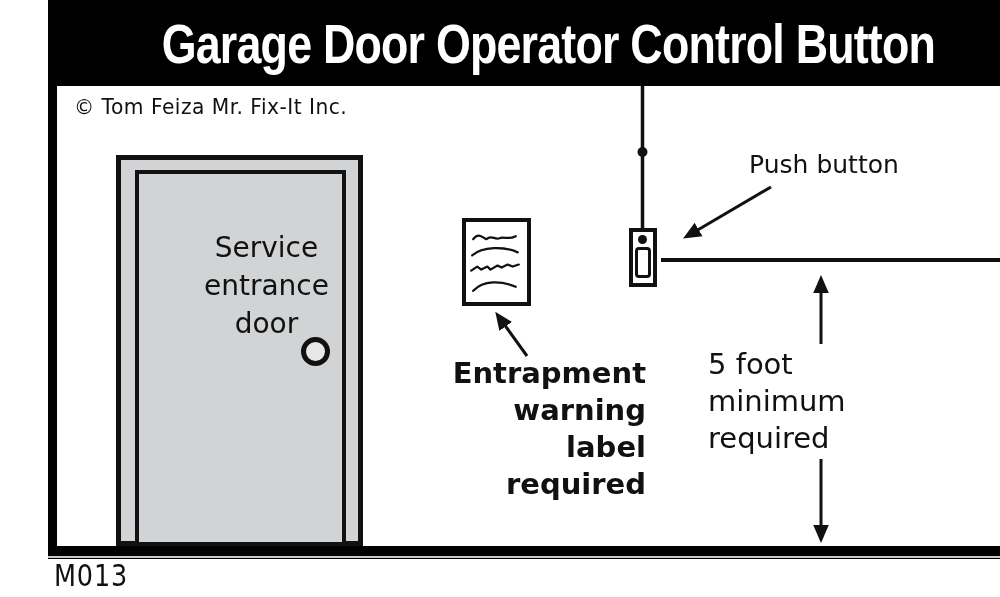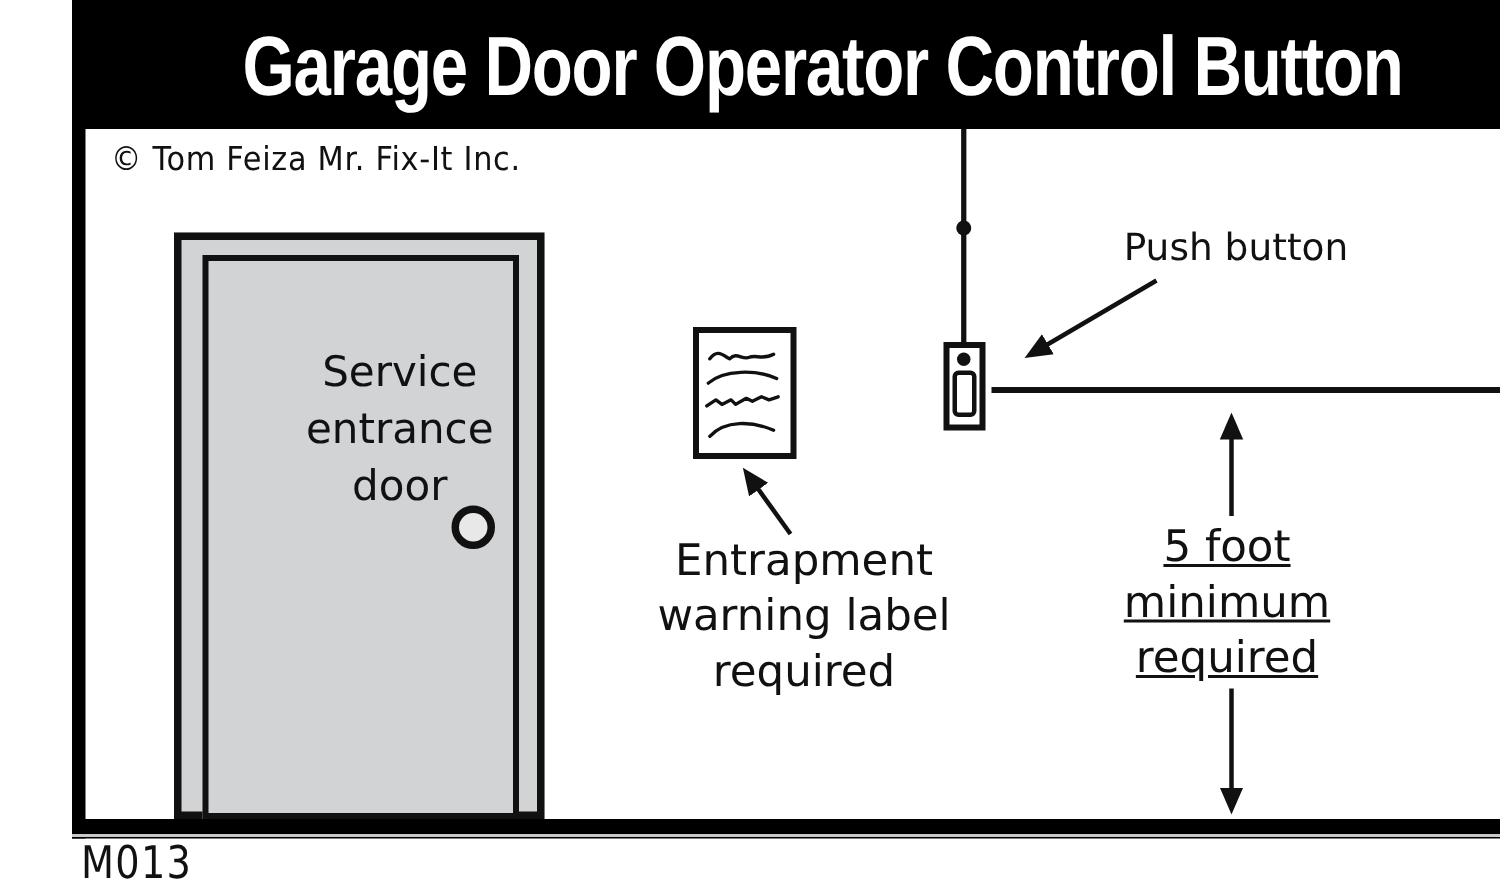--- a/index.html
+++ b/index.html
@@ -61,22 +61,22 @@
     position:absolute;left:581px;top:228px;width:28px;height:59px;
     border:4.5px solid var(--ink);background:#ffffff;
   }
   .pb-dot{position:absolute;left:590px;top:234.5px;width:9px;height:9px;border-radius:50%;background:var(--ink);}
   .pb-key{
     position:absolute;left:587px;top:247px;width:16px;height:31px;
     border:3.5px solid var(--ink);border-radius:4px;background:#ffffff;
   }
   
   .push-label{position:absolute;left:656px;top:150px;width:240px;text-align:center;font-size:25px;white-space:nowrap;}
-  .entrapment-label{position:absolute;left:378px;top:355px;width:220px;text-align:center;font-size:29px;line-height:37px;white-space:pre-line;}
-  .five-label{position:absolute;left:660px;top:346px;width:220px;text-align:center;font-size:29px;line-height:37px;white-space:pre-line;text-decoration:underline;}
+  .entrapment-label{position:absolute;left:378px;top:355px;width:220px;text-align:right;font-size:29px;line-height:37px;white-space:pre-line;font-weight:bold;}
+  .five-label{position:absolute;left:660px;top:346px;width:220px;font-size:29px;line-height:37px;white-space:pre-line;}
   
   .code-label{position:absolute;left:6px;top:558px;font-size:30px;letter-spacing:1px;transform:scaleX(.85);transform-origin:left;}
   
   .overlay{position:absolute;left:0;top:0;width:1000px;height:597px;pointer-events:none;}
   .overlay line{stroke:var(--ink);}
 </style>
 </head>
 <body>
 
 <div class="stage">

